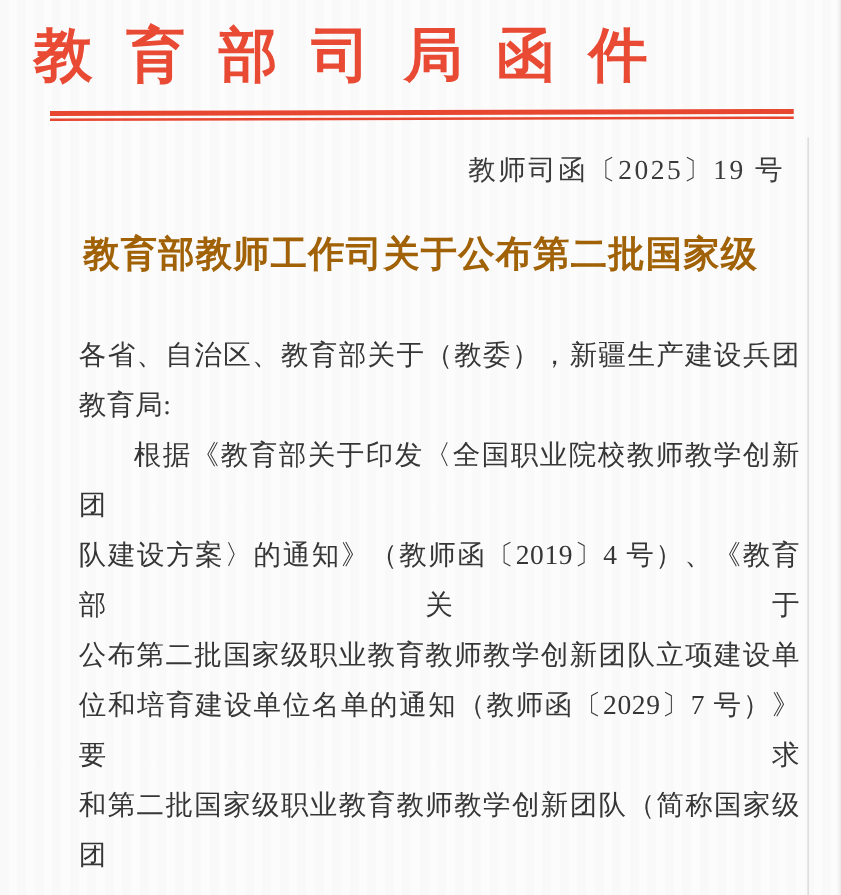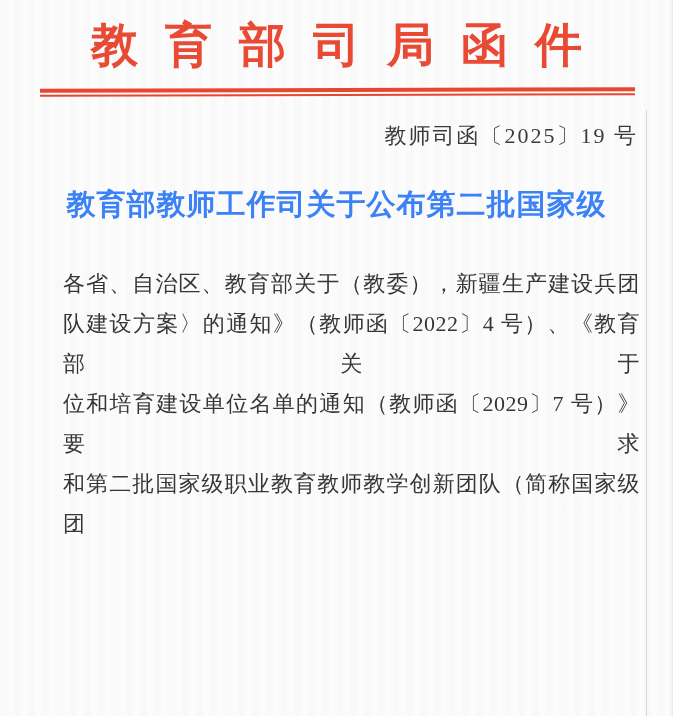--- a/index.html
+++ b/index.html
@@ -11,21 +11,21 @@
     background:
       repeating-linear-gradient(90deg,
         rgba(0,0,0,0.012) 0px, rgba(0,0,0,0.012) 7px,
         rgba(0,0,0,0.0) 7px, rgba(0,0,0,0.0) 14px),
       #fcfcfd;
     font-family: "Liberation Serif", "DejaVu Serif", serif;
   }
 
   .masthead {
     margin-top: 16px;
-    text-align: center;
+    text-align: left;
     font-size: 47px;
     font-weight: bold;
     line-height: 58px;
     color: #e84a34;
     letter-spacing: 27px;
     text-indent: 27px;
     white-space: nowrap;
   }
 
   .separator {
@@ -38,35 +38,35 @@
   }
   .separator .thin-rule {
     height: 2px;
     margin-top: 2px;
     background: #e74731;
     transform: rotate(-0.15deg);
   }
 
   .doc-number {
     margin-top: 26px;
-    padding-right: 35px;
+    padding-right: 45px;
     text-align: right;
     font-size: 22px;
     line-height: 28px;
     color: #3a3a3a;
     letter-spacing: 2px;
   }
 
   .notice-title {
     margin-top: 34px;
     text-align: center;
     font-size: 29px;
     font-weight: bold;
     line-height: 40px;
-    color: #3b82f6;
+    color: #a16207;
     letter-spacing: 1px;
   }
 
   .body-text {
     margin-top: 40px;
     padding: 0 33px 0 63px;
     font-size: 22px;
     line-height: 40px;
     color: #363636;
   }
@@ -110,22 +110,25 @@
   </div>
 
   <div class="doc-number">教师司函〔2025〕19 号</div>
 
   <div class="notice-title">
     <div>教育部教师工作司关于公布第二批国家级</div>
   </div>
 
   <div class="body-text">
     <div class="body-line">各省、自治区、教育部关于（教委），新疆生产建设兵团</div>
+    <div class="body-line short">教育局:</div>
 
-    <div class="body-line">队建设方案〉的通知》（教师函〔2022〕4 号）、《教育部关于</div>
+    <div class="body-line indent">根据《教育部关于印发〈全国职业院校教师教学创新团</div>
+    <div class="body-line">队建设方案〉的通知》（教师函〔2019〕4 号）、《教育部关于</div>
+    <div class="body-line">公布第二批国家级职业教育教师教学创新团队立项建设单</div>
     <div class="body-line">位和培育建设单位名单的通知（教师函〔2029〕7 号）》要求</div>
     <div class="body-line">和第二批国家级职业教育教师教学创新团队（简称国家级团</div>
 
   </div>
 
   <div class="scan-artifact-v"></div>
   <div class="scan-edge-shade"></div>
 
 </div>
 

